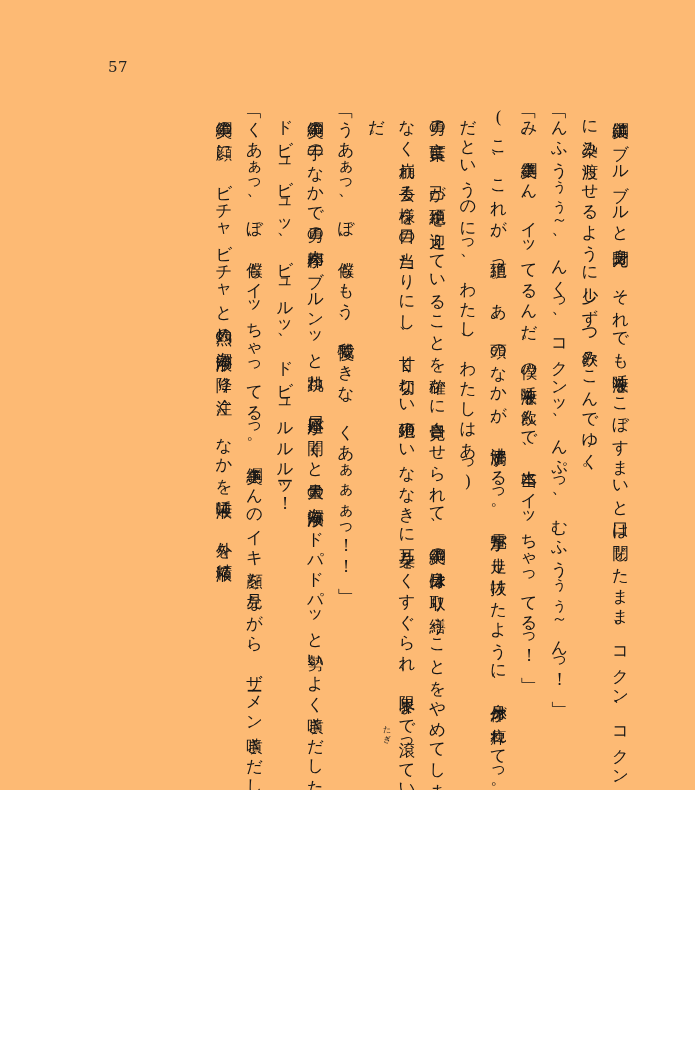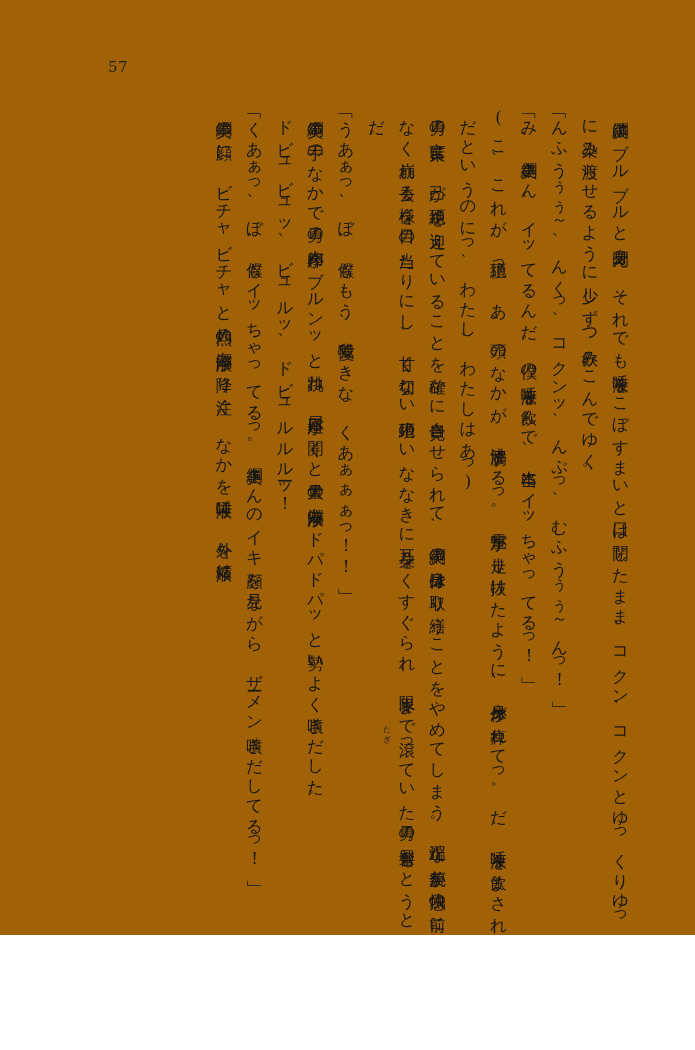--- a/index.html
+++ b/index.html
@@ -7,22 +7,22 @@
     padding: 0;
     background: #ffffff;
   }
   body {
     font-family: "DejaVu Serif", "Liberation Serif", serif;
     color: #1a1a1a;
   }
   .page {
     position: relative;
     width: 695px;
-    height: 935px;
-    background: #a16207;
+    height: 790px;
+    background: #fdba74;
     overflow: hidden;
     box-sizing: border-box;
   }
   .page-number {
     position: absolute;
     top: 58px;
     left: 108px;
     font-size: 15px;
     font-family: "DejaVu Serif", "Liberation Serif", serif;
     color: #222222;

